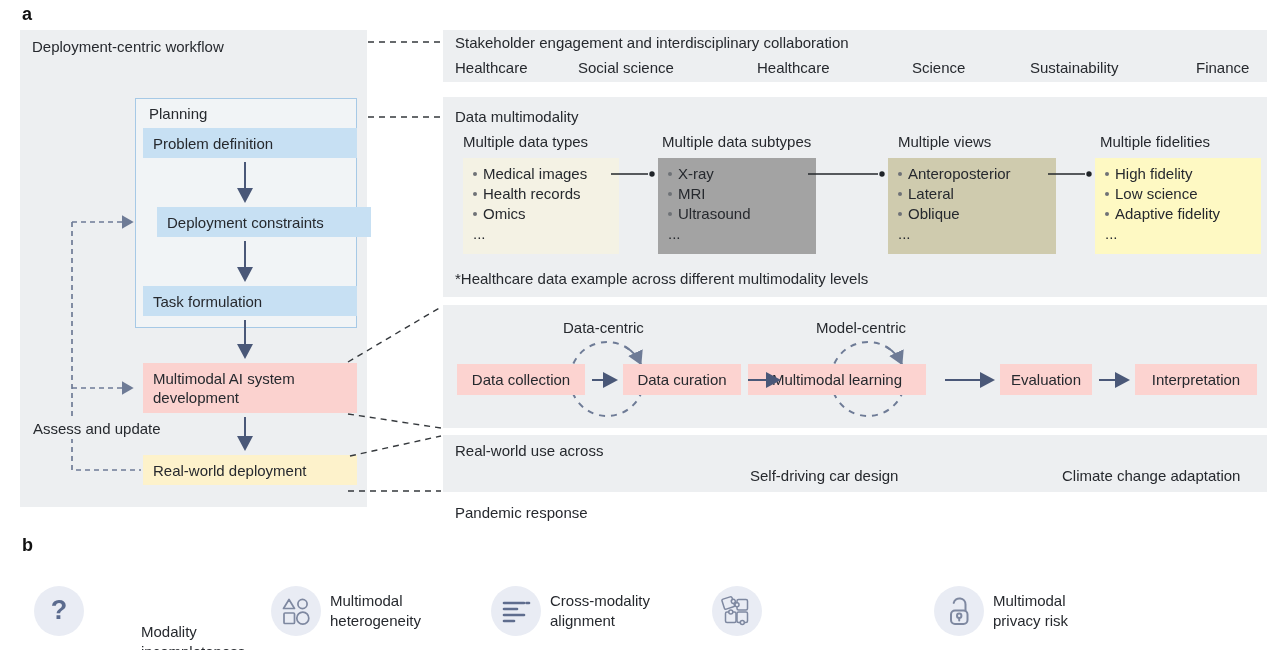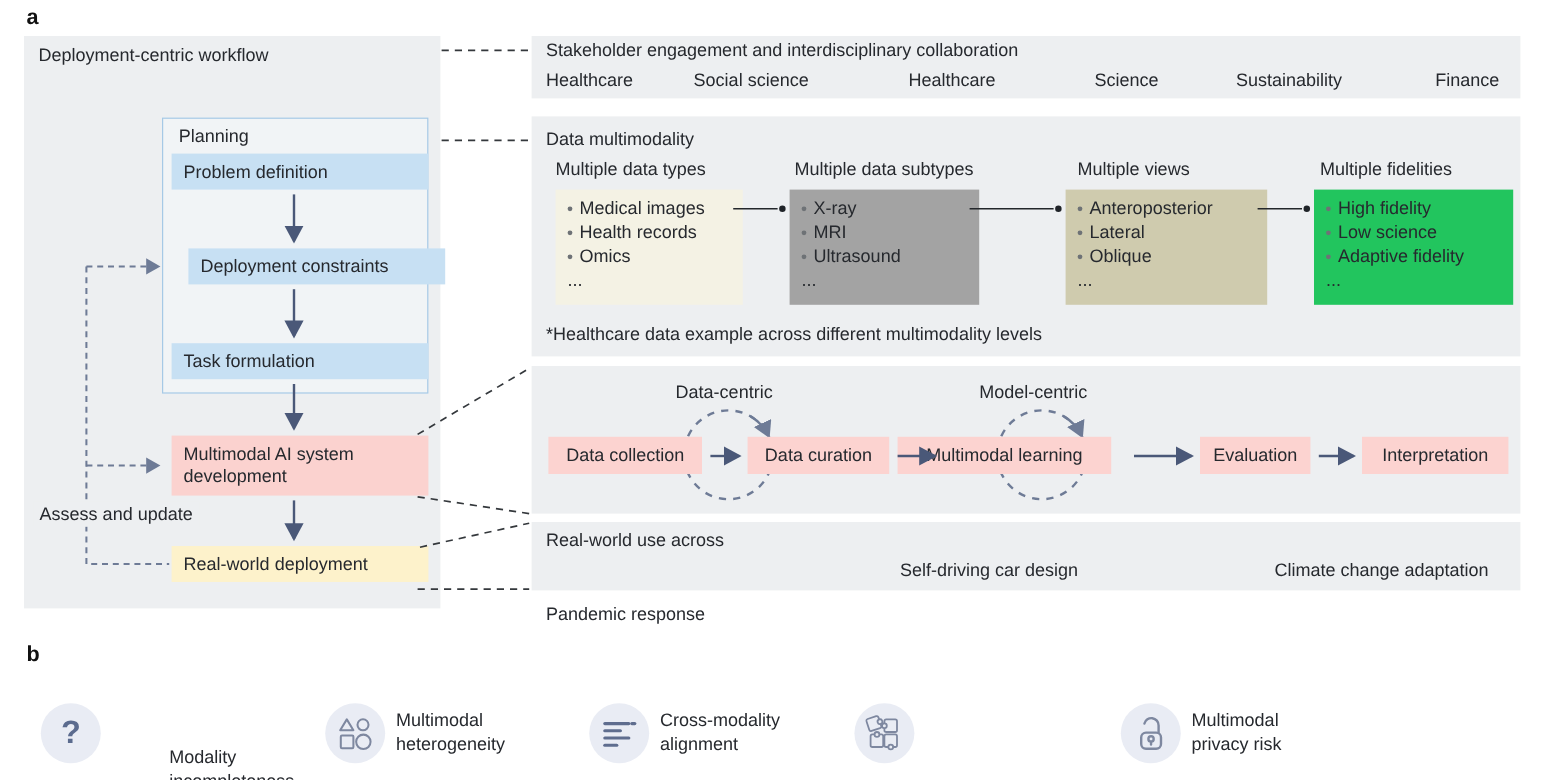--- a/index.html
+++ b/index.html
@@ -105,21 +105,21 @@
     <div class="bullet">
         <span class="dot"></span>
         <span>Lateral</span>
       </div>
     <div class="bullet">
         <span class="dot"></span>
         <span>Oblique</span>
       </div>
     <div class="ellipsis">...</div>
   </div>
-  <div class="level-box" style="left: 1095px; top: 158px; width: 158px; height: 90px; background-color: #22c55e;">
+  <div class="level-box" style="left: 1095px; top: 158px; width: 158px; height: 90px; background-color: #fef9c3;">
     <div class="bullet">
         <span class="dot"></span>
         <span>High fidelity</span>
       </div>
     <div class="bullet">
         <span class="dot"></span>
         <span>Low science</span>
       </div>
     <div class="bullet">
         <span class="dot"></span>

